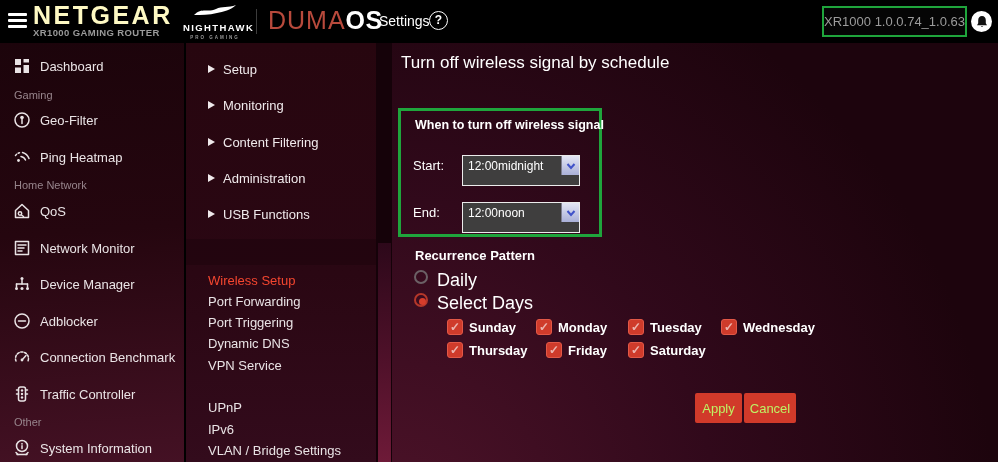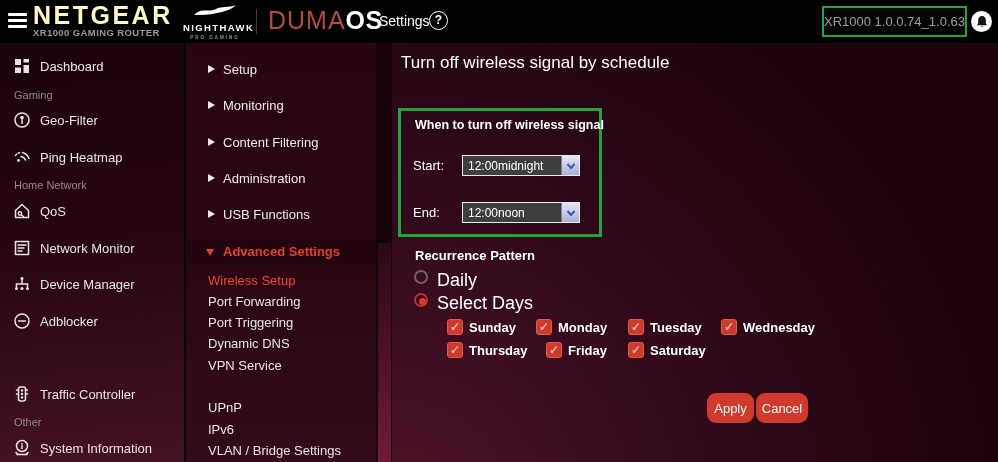--- a/index.html
+++ b/index.html
@@ -16,21 +16,21 @@
   .brand-sub { font-size:9.5px; font-weight:700; color:#9a9a9a; letter-spacing:.4px; margin-top:0px; }
   .nighthawk { position:absolute; left:183px; top:3px; width:64px; text-align:center; }
   .nh-name { font-size:9.5px; font-weight:700; color:#fff; letter-spacing:1.4px; margin-top:1px; }
   .nh-sub { font-size:4.5px; font-weight:700; color:#9a9a9a; letter-spacing:2px; margin-top:2px; }
   .tb-divider { position:absolute; left:256px; top:9px; width:1px; height:25px; background:#3c3c3c; }
   .dumaos { position:absolute; left:268px; top:7px; font-size:25px; line-height:27px; }
   .duma { color:#b84a3c; font-weight:400; letter-spacing:1px; }
   .os { color:#fff; font-weight:800; letter-spacing:.5px; }
   .tb-settings { position:absolute; left:379px; top:13px; font-size:14px; color:#fff; cursor:pointer; }
   .help-badge { position:absolute; left:429px; top:11px; width:19px; height:19px; border:1.6px solid #fff; border-radius:50%; color:#fff; font-size:12px; font-weight:700; text-align:center; line-height:16px; cursor:pointer; }
-  .version-box { position:absolute; left:822px; top:6px; width:145px; height:31px; border:2px solid #1fa53c; background:#050505; color:#9c9c9c; font-size:13px; text-align:left; line-height:27px; }
+  .version-box { position:absolute; left:822px; top:6px; width:145px; height:31px; border:2px solid #1fa53c; background:#050505; color:#9c9c9c; font-size:13px; text-align:right; line-height:27px; }
   .bell-badge { position:absolute; left:971px; top:11px; width:21px; height:21px; background:#fff; border-radius:50%; cursor:pointer; }
   .bell-badge svg { position:absolute; left:3.5px; top:3.5px; }
 
   
   #sidebar { position:absolute; left:0; top:43px; width:184px; height:419px;
     background:linear-gradient(176deg,#1c040b 0%,#25060f 45%,#441124 100%); }
   .sb-row { position:absolute; left:0; width:184px; height:24px; cursor:pointer; }
   .sb-row .ic { position:absolute; left:13px; top:2px; width:18px; height:18px; }
   .sb-row .lbl { position:absolute; left:40px; top:4px; font-size:13px; color:#eae4e6; white-space:nowrap; }
   .sb-section { position:absolute; left:14px; font-size:11px; color:#97858c; white-space:nowrap; }
@@ -52,37 +52,37 @@
   #vscroll .thumb { position:absolute; left:2px; top:200px; width:13px; height:219px;
     background:linear-gradient(180deg,#2d081a 0%,#50112a 55%,#6e1a38 100%); cursor:pointer; }
 
   
   #main { position:absolute; left:392px; top:43px; width:606px; height:419px;
     background:radial-gradient(circle at 0% 115%, #4d1329 0%, #31091b 42%, #1d040d 78%); }
   .page-title { position:absolute; left:9px; top:10px; font-size:17px; color:#fff; }
   .schedule-box { position:absolute; left:6px; top:65px; width:204px; height:129px; border:3px solid #1fa53c; }
   .sb-heading { position:absolute; left:14px; top:7px; font-size:12.5px; font-weight:700; color:#fff; white-space:nowrap; }
   .fld-label { position:absolute; font-size:13px; color:#fff; }
-  .selectbox { position:absolute; width:118px; height:21px; background:#3f3e3e; border:1px solid #ececec; cursor:pointer;padding-left:8px; }
+  .selectbox { position:absolute; width:118px; height:31px; background:#3f3e3e; border:1px solid #ececec; cursor:pointer;padding-left:8px; }
   .selectbox .val { position:absolute; left:5px; top:3px; font-size:12px; color:#fff; white-space:nowrap; }
   .selectbox .arrow { position:absolute; right:0; top:0; width:18px; height:19px; background:linear-gradient(180deg,#e3e6f4 0%,#aab0d8 100%); border-left:1px solid #7e7e90; }
   .selectbox .arrow svg { position:absolute; left:3px; top:4px; }
 
   .rec-heading { position:absolute; left:23px; top:205px; font-size:13px; font-weight:700; color:#fff; }
   .radio-row { position:absolute; height:16px; cursor:pointer; }
   .radio { position:absolute; left:0; top:0; width:14px; height:14px; border-radius:50%; border:2px solid #6b6065; background:transparent; }
   .radio.sel { border-color:#b5372a; }
   .radio.sel::after { content:""; position:absolute; left:2.5px; top:2.5px; width:7px; height:7px; border-radius:50%; background:#d73d2b; }
   .radio-row .rlbl { position:absolute; left:23px; top:0px; font-size:18px; color:#fff; white-space:nowrap; }
 
   .day { position:absolute; height:17px; }
   .day .cb { position:absolute; left:0; top:0; width:16px; height:16px; background:#cf3b2b; border:1px solid #e25847; border-radius:3px; cursor:pointer; color:rgba(255,255,255,.62); font-size:12px; font-weight:700; text-align:center; line-height:15px; }
   .day .dlbl { position:absolute; left:22px; top:1px; font-size:13px; font-weight:600; color:#fff; white-space:nowrap; }
 
-  .btn { position:absolute; top:350px; height:30px; background:#d13a2a; color:#ffffff; border:none; font-size:13px; font-family:"Liberation Sans", sans-serif; cursor:pointer; border-radius:9px;margin-left:12px; }
+  .btn { position:absolute; top:350px; height:30px; background:#d13a2a; color:#bef264; border:none; font-size:13px; font-family:"Liberation Sans", sans-serif; cursor:pointer; border-radius:2px; }
   #btn-apply { left:303px; width:47px; }
   #btn-cancel { left:352px; width:52px; }
 
   svg.icon { stroke:#e9e3e5; fill:none; stroke-width:1.5; stroke-linecap:round; stroke-linejoin:round; }
 </style>
 </head>
 <body>
 
 <div id="screen">
 
@@ -193,20 +193,28 @@
     </div>
 
     <div class="sb-row" style="top:267px">
       <svg class="icon ic" viewBox="0 0 18 18">
         <circle cx="9" cy="9" r="7"></circle>
           <line x1="5.5" y1="9" x2="12.5" y2="9"></line>
       </svg>
       <span class="lbl">Adblocker</span>
     </div>
 
+    <div class="sb-row" style="top:303px">
+      <svg class="icon ic" viewBox="0 0 18 18">
+        <path d="M3,13 A6.5,6.5 0 1 1 15,13" stroke-dasharray="2.2 1.6"></path>
+          <line x1="9" y1="12" x2="13" y2="7.5"></line>
+          <circle cx="9" cy="12" r="1.4" fill="#e9e3e5" stroke="none"></circle>
+      </svg>
+      <span class="lbl">Connection Benchmark</span>
+    </div>
 
     <div class="sb-row" style="top:340px">
       <svg class="icon ic" viewBox="0 0 18 18">
         <rect x="5.5" y="2" width="7" height="14" rx="2"></rect>
           <circle cx="9" cy="5.5" r="1.2" fill="#e9e3e5" stroke="none"></circle>
           <circle cx="9" cy="9" r="1.2" fill="#e9e3e5" stroke="none"></circle>
           <circle cx="9" cy="12.5" r="1.2" fill="#e9e3e5" stroke="none"></circle>
           <line x1="3.5" y1="5" x2="5.5" y2="5"></line>
           <line x1="12.5" y1="5" x2="14.5" y2="5"></line>
           <line x1="3.5" y1="9" x2="5.5" y2="9"></line>
@@ -245,24 +253,20 @@
       <span class="tri-right"></span>
       <span class="nlbl">Content Filtering</span>
     </div>
     <div class="nav-row" style="top:127px">
       <span class="tri-right"></span>
       <span class="nlbl">Administration</span>
     </div>
     <div class="nav-row" style="top:163px">
       <span class="tri-right"></span>
       <span class="nlbl">USB Functions</span>
-    </div>
-    <div class="nav-row expanded" style="top:200px">
-      <span class="tri-down"></span>
-      <span class="nlbl">Advanced Settings</span>
     </div>
 
     <div class="nav-sub active" style="top:230px">Wireless Setup</div>
     <div class="nav-sub" style="top:251px">Port Forwarding</div>
     <div class="nav-sub" style="top:272px">Port Triggering</div>
     <div class="nav-sub" style="top:293px">Dynamic DNS</div>
     <div class="nav-sub" style="top:315px">VPN Service</div>
     <div class="nav-sub" style="top:357px">UPnP</div>
     <div class="nav-sub" style="top:379px">IPv6</div>
     <div class="nav-sub" style="top:400px">VLAN / Bridge Settings</div>

